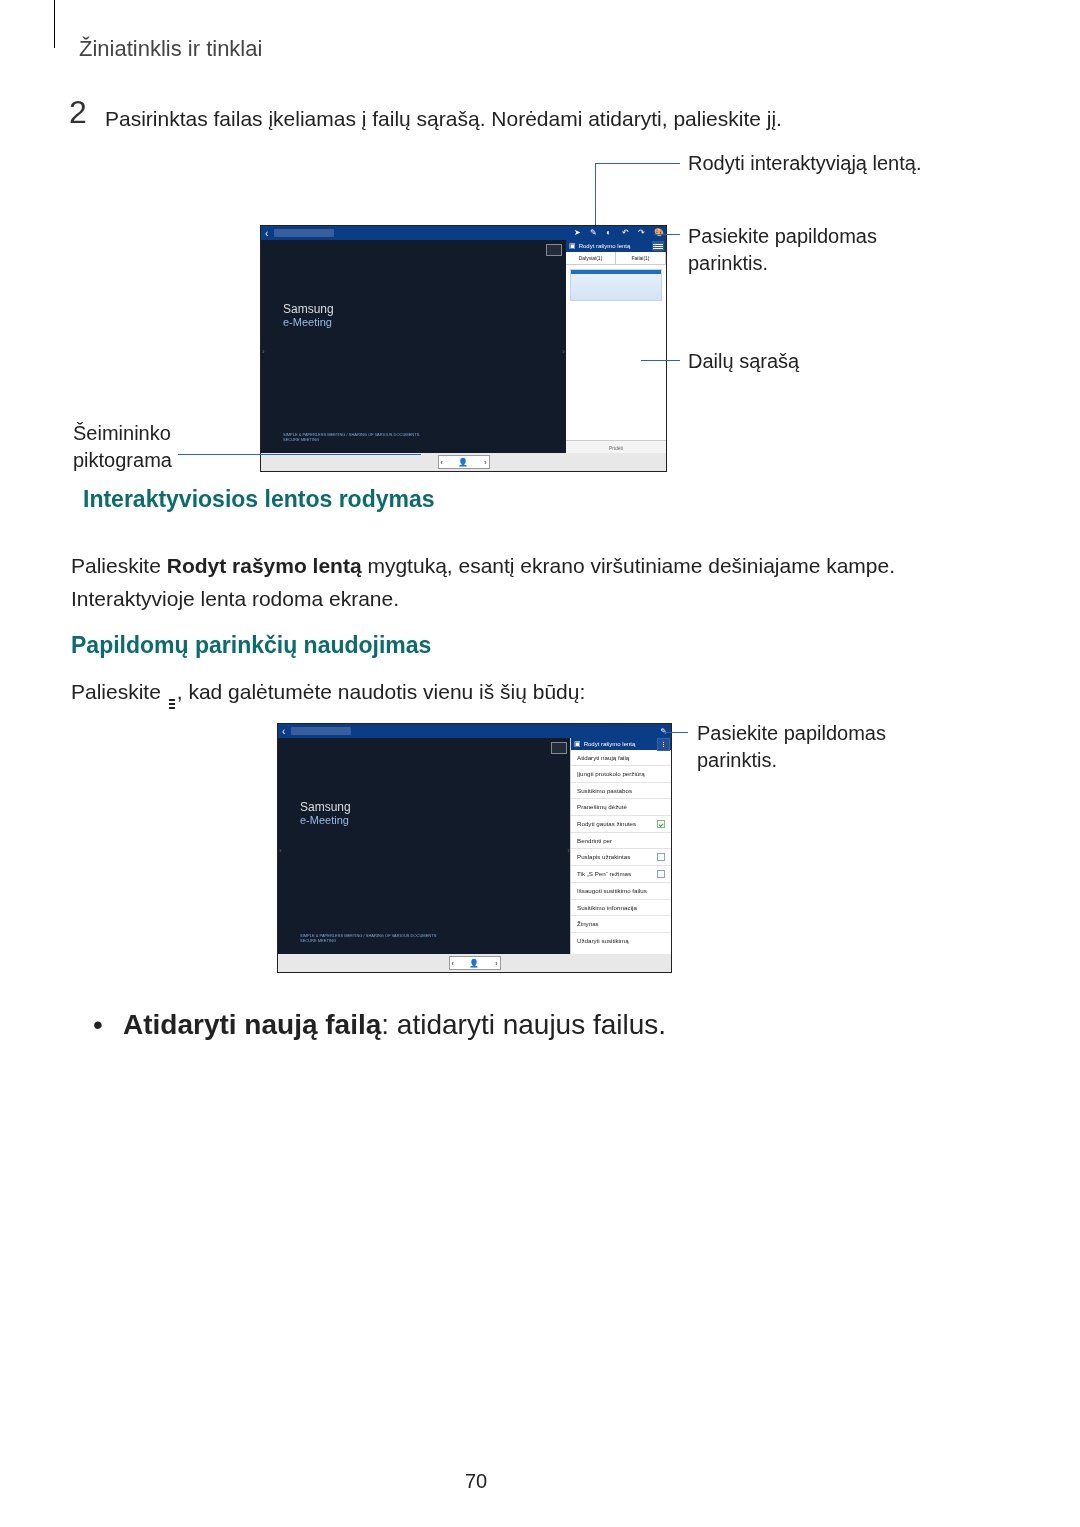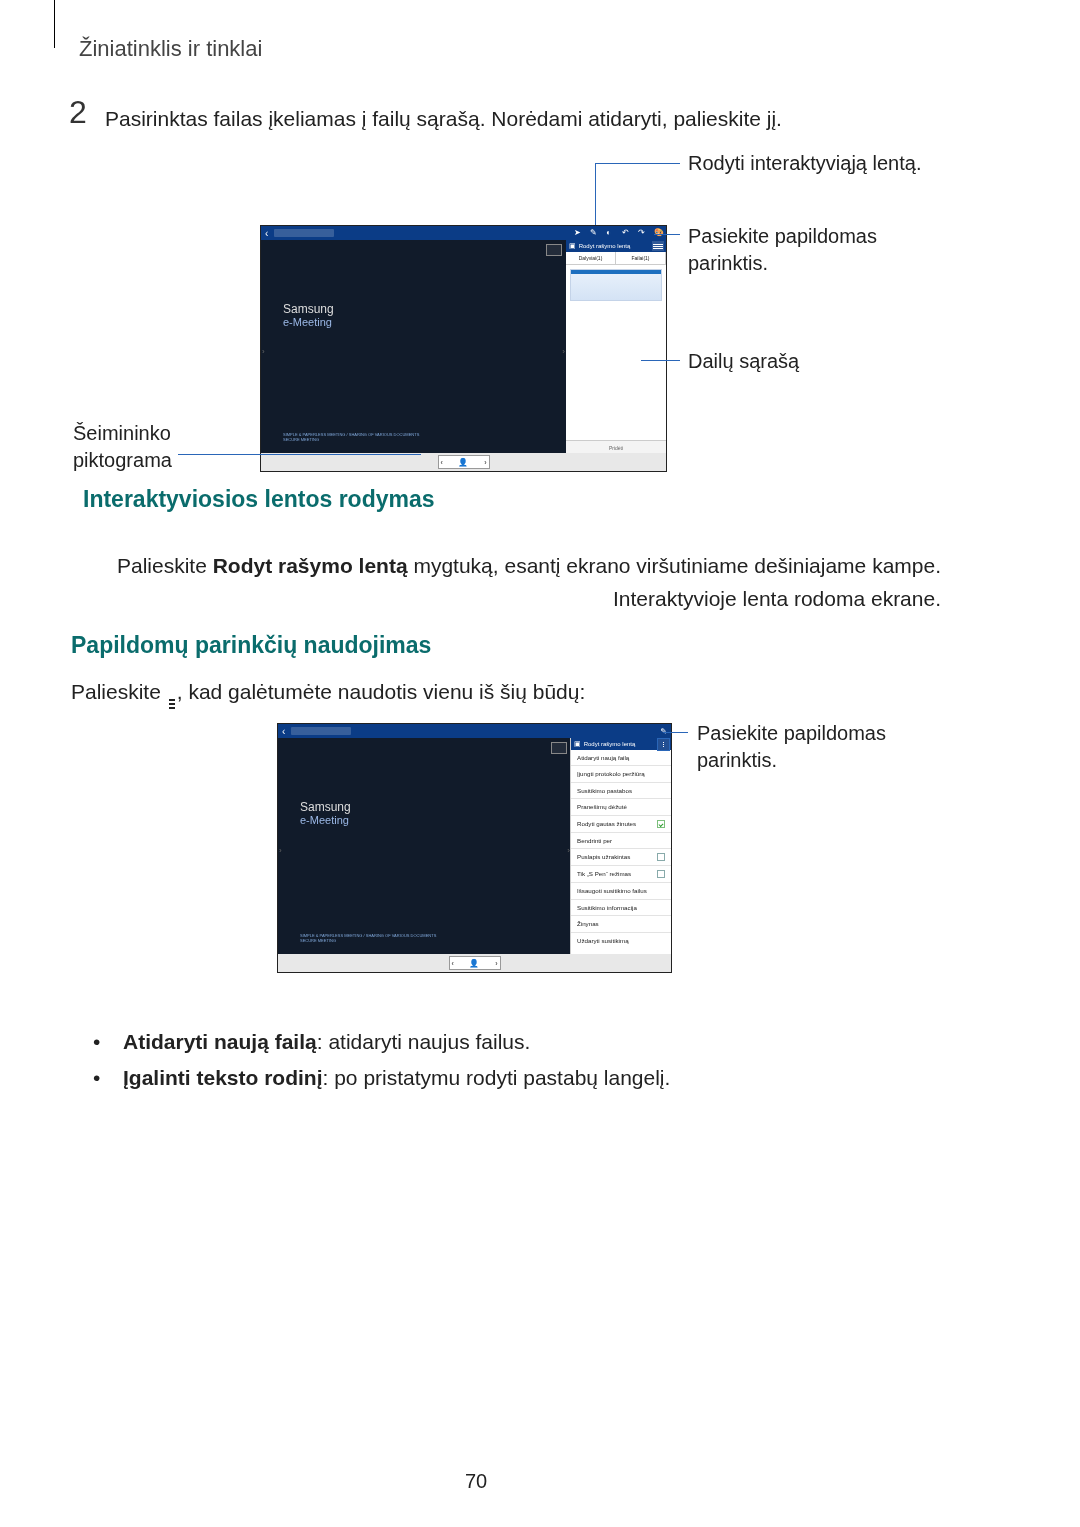--- a/index.html
+++ b/index.html
@@ -254,23 +254,22 @@
   .fig2 .bottombar .nav {
     width:46px; height:12px; background:#fff; border:1px solid #999;
     display:flex; align-items:center; justify-content:space-between;
     font-size:7px; padding:0 2px;
   }
   .fig2 .bottombar .nav .center { font-size:8px; color:#c06a00; }
 
   
   .bullets {
     position:absolute;
-    font-size:21px;
+    font-size:28px;
     line-height:1.7;
-    margin-top:23px;
   }
   .bullets .row { display:flex; }
   .bullets .dot { width:30px; }
   .bullets .dot::before { content:"•"; }
 
   .pagenum {
     position:absolute;
     left:0; right:0; bottom:34px;
     text-align:center;
     font-size:20px;
@@ -349,21 +348,21 @@
   <div class="leader-h" style="left:654px; top:234px; width:26px;"></div>
   <div class="callout" style="left:688px; top:223px; width:260px;">Pasiekite papildomas parinktis.</div>
 
   <div class="leader-h" style="left:641px; top:360px; width:39px;"></div>
   <div class="callout" style="left:688px; top:348px;">Dailų sąrašą</div>
 
   <div class="leader-h" style="left:178px; top:454px; width:243px;"></div>
   <div class="callout" style="left:73px; top:420px; width:105px; text-align:left;">Šeimininko piktograma</div>
 
   <div class="h2" style="left:71px; top:486px;margin-left:12px;">Interaktyviosios lentos rodymas</div>
-  <div class="body" style="left:71px; top:550px; width:870px;text-align:right;">
+  <div class="body" style="left:71px; top:550px; width:870px;">
     <span>Palieskite </span><b>Rodyt rašymo lentą</b><span> mygtuką, esantį ekrano viršutiniame dešiniajame kampe. Interaktyvioje lenta rodoma ekrane.</span>
   </div>
 
   <div class="h2" style="left:71px; top:632px;">Papildomų parinkčių naudojimas</div>
   <div class="body" style="left:71px; top:676px; width:870px;">
     <span>Palieskite </span><span class="menu-glyph stack">
         <span></span>
         <span></span>
         <span></span>
       </span><span>, kad galėtumėte naudotis vienu iš šių būdų:</span>
@@ -450,20 +449,16 @@
   </div>
 
   <div class="leader-h" style="left:663px; top:732px; width:25px;"></div>
   <div class="callout" style="left:697px; top:720px; width:260px;">Pasiekite papildomas parinktis.</div>
 
   <div class="bullets" style="left:93px; top:1001px; width:860px;" id="bullets">
       <div class="row">
         <div class="dot"></div>
         <div><b>Atidaryti naują failą</b><span>: atidaryti naujus failus.</span></div>
       </div>
-      <div class="row">
-        <div class="dot"></div>
-        <div><b>Įgalinti teksto rodinį</b><span>: po pristatymu rodyti pastabų langelį.</span></div>
-      </div>
     </div>
 
   <div class="pagenum">70</div>
 </div>
 
 </body></html>

